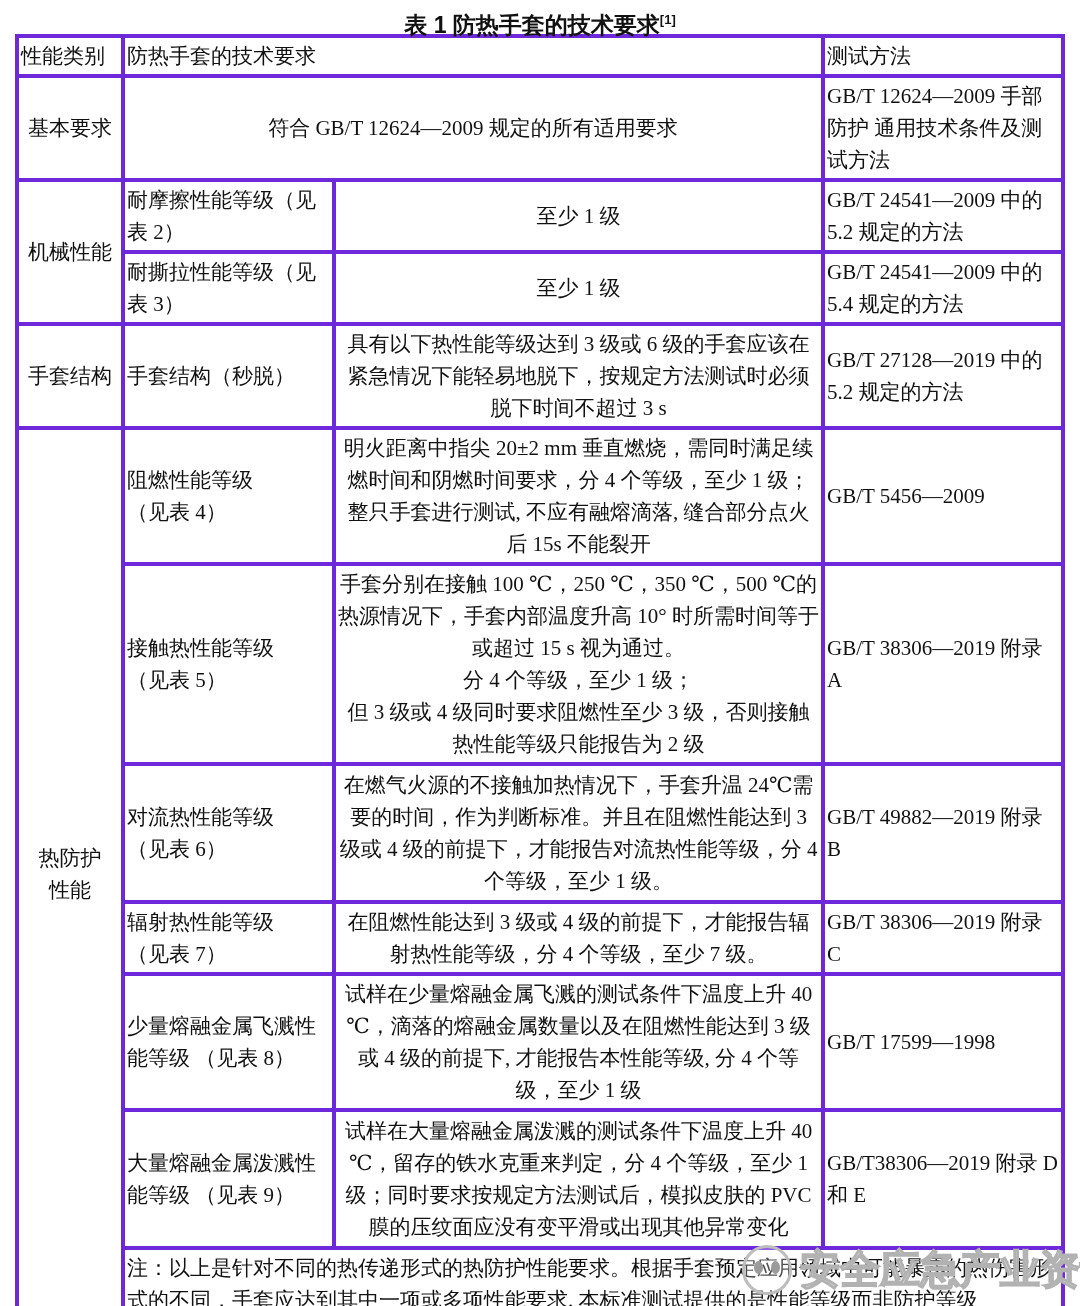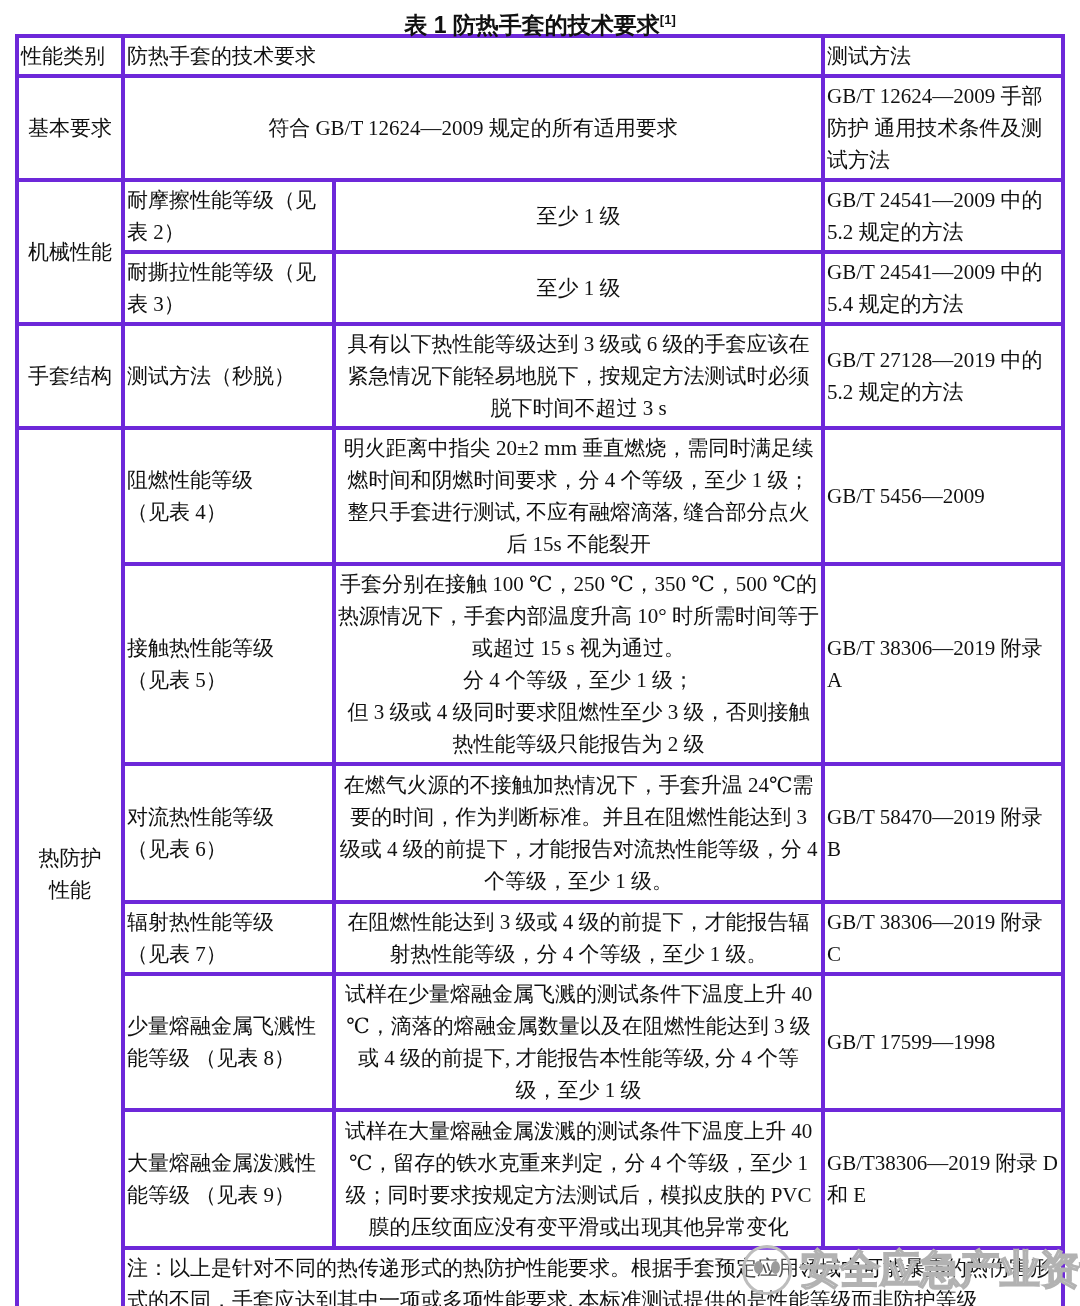--- a/index.html
+++ b/index.html
@@ -153,21 +153,21 @@
     <tr class="h65">
       <td class="label">耐撕拉性能等级（见
 表 3）</td>
       <td class="desc">至少 1 级</td>
       <td class="method">GB/T 24541—2009 中的
 5.4 规定的方法</td>
     </tr>
 
     <tr class="h103">
       <td class="cat">手套结构</td>
-      <td class="label">测试方法（秒脱）</td>
+      <td class="label">手套结构（秒脱）</td>
       <td class="desc">具有以下热性能等级达到 3 级或 6 级的手套应该在紧急情况下能轻易地脱下，按规定方法测试时必须脱下时间不超过 3  s</td>
       <td class="method">GB/T 27128—2019 中的
 5.2 规定的方法</td>
     </tr>
 
     <tr class="h128">
       <td class="cat" rowspan="7">热防护
 性能</td>
       <td class="label">阻燃性能等级
 （见表 4）</td>
@@ -180,26 +180,26 @@
 （见表 5）</td>
       <td class="desc">手套分别在接触 100 ℃，250 ℃，350 ℃，500 ℃的热源情况下，手套内部温度升高 10° 时所需时间等于或超过 15  s 视为通过。
 分 4 个等级，至少 1 级；
 但 3 级或 4 级同时要求阻燃性至少 3 级，否则接触热性能等级只能报告为 2 级</td>
       <td class="method">GB/T 38306—2019 附录 A</td>
     </tr>
     <tr class="h138">
       <td class="label">对流热性能等级
 （见表 6）</td>
       <td class="desc">在燃气火源的不接触加热情况下，手套升温 24℃需要的时间，作为判断标准。并且在阻燃性能达到 3 级或 4 级的前提下，才能报告对流热性能等级，分 4 个等级，至少 1 级。</td>
-      <td class="method">GB/T 58470—2019 附录 B</td>
+      <td class="method">GB/T 49882—2019 附录 B</td>
     </tr>
     <tr class="h68">
       <td class="label">辐射热性能等级
 （见表 7）</td>
-      <td class="desc">在阻燃性能达到 3 级或 4 级的前提下，才能报告辐射热性能等级，分 4 个等级，至少 1 级。</td>
+      <td class="desc">在阻燃性能达到 3 级或 4 级的前提下，才能报告辐射热性能等级，分 4 个等级，至少 7 级。</td>
       <td class="method">GB/T 38306—2019 附录 C</td>
     </tr>
     <tr class="h128">
       <td class="label">少量熔融金属飞溅性
 能等级 （见表 8）</td>
       <td class="desc">试样在少量熔融金属飞溅的测试条件下温度上升 40 ℃，滴落的熔融金属数量以及在阻燃性能达到 3 级或 4 级的前提下, 才能报告本性能等级, 分 4 个等级，至少 1 级</td>
       <td class="method">GB/T 17599—1998</td>
     </tr>
     <tr class="h138">
       <td class="label">大量熔融金属泼溅性

